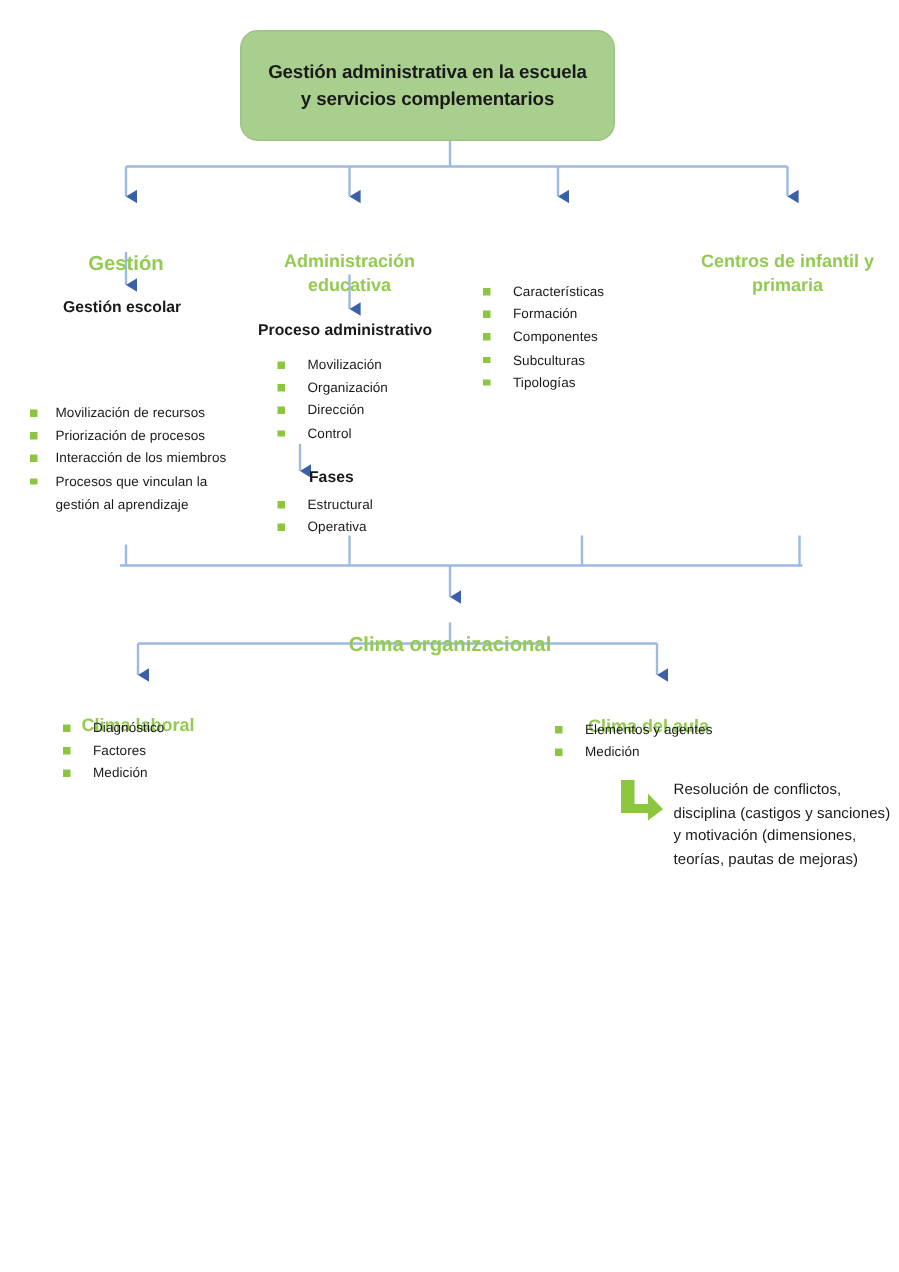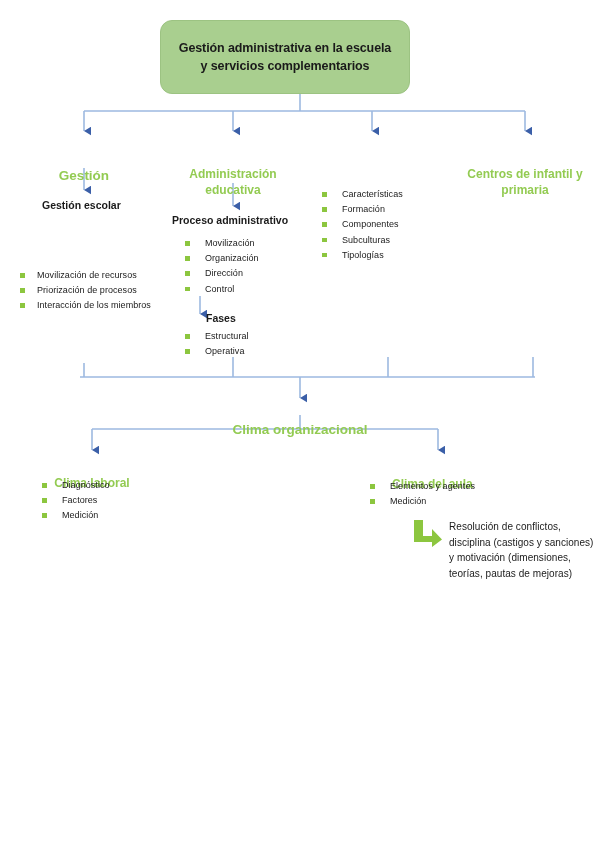--- a/index.html
+++ b/index.html
@@ -162,20 +162,21 @@
   </div>
 
   <div class="green-head gh-l1" style="left:24px; top:146px; width:120px;">Gestión</div>
 
   <div class="sub-head" style="left:42px; top:199px; width:130px;">Gestión escolar</div>
 
   <ul class="blist" style="left:20px; top:220px; width:150px;margin-top:48px;">
     <li>Movilización de recursos</li>
     <li>Priorización de procesos</li>
     <li>Interacción de los miembros</li>
+    <li>Procesos que vinculan la gestión al aprendizaje</li>
   </ul>
 
   <div class="green-head gh-l2" style="left:173px; top:146px; width:120px;">Administración educativa</div>
 
   <div class="sub-head" style="left:172px; top:214px; width:140px;">Proceso administrativo</div>
 
   <ul class="blist wide" style="left:185px; top:236px; width:120px;">
     <li>Movilización</li>
     <li>Organización</li>
     <li>Dirección</li>

